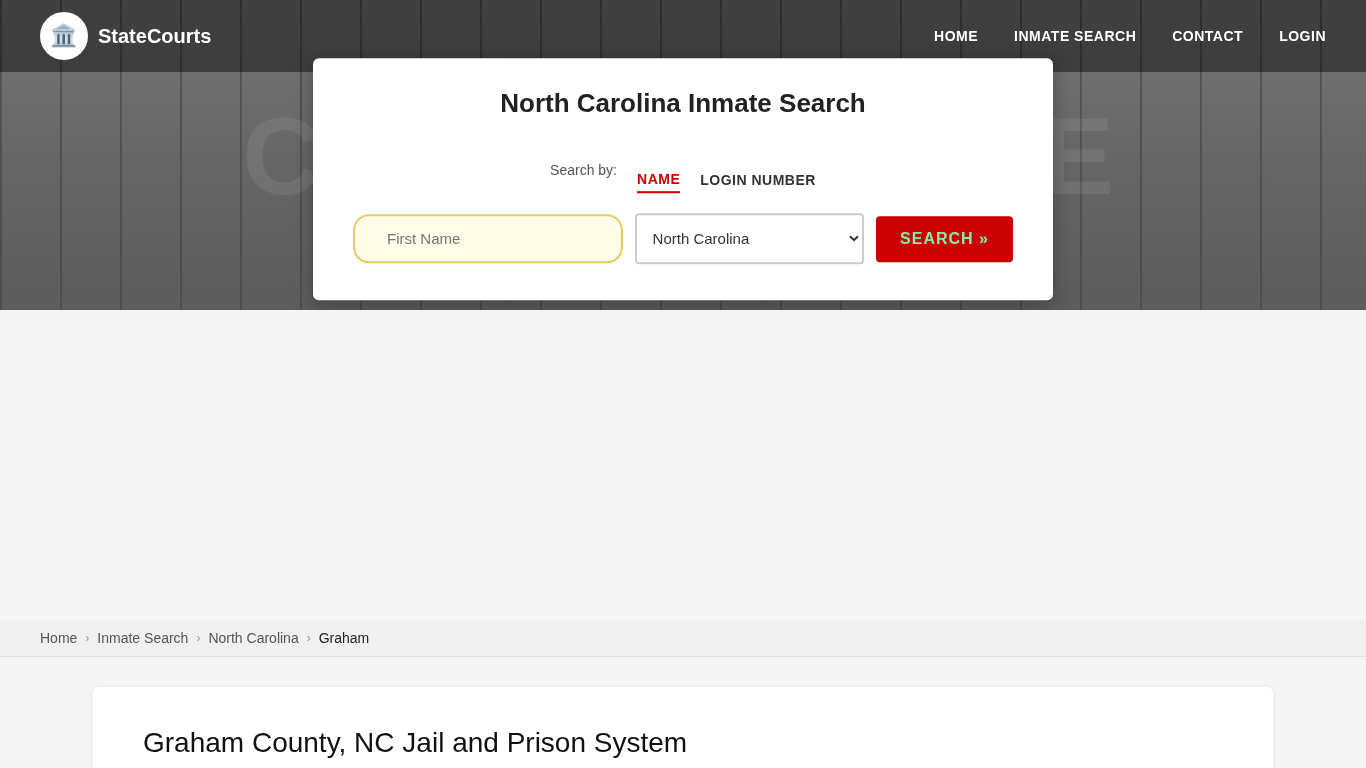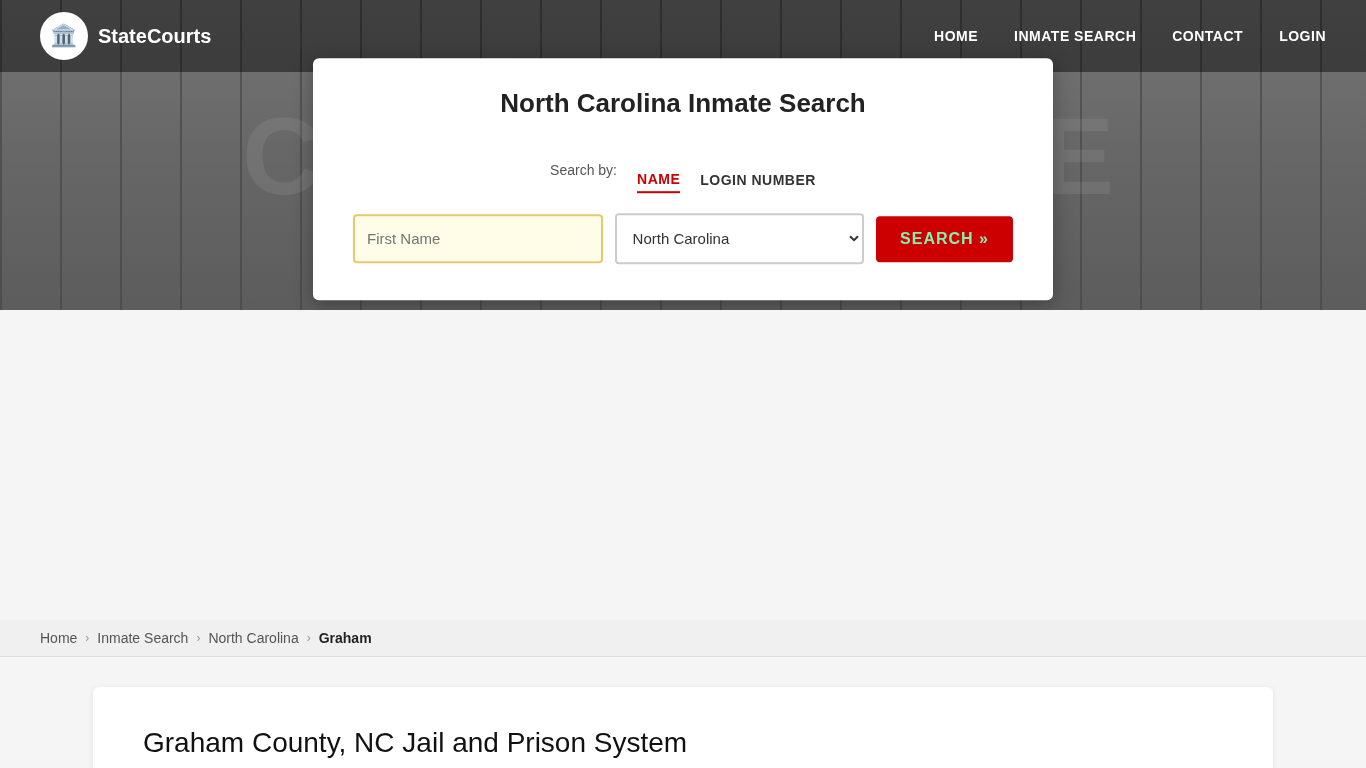--- a/index.html
+++ b/index.html
@@ -125,24 +125,24 @@
       color: #cc0000;
       border-bottom: 2px solid #cc0000;
     }
     .search-inputs {
       display: flex;
       gap: 12px;
       align-items: center;
     }
     .search-input-text {
       flex: 1;
-      padding: 14px 12px;
+      padding: 14px 32px;
       font-size: 15px;
       border: 2px solid #e8c96a;
-      border-radius: 4px;
+      border-radius: 16px;
       background: #fffde8;
       color: #aaa;
       outline: none;
     }
     .search-select {
       flex: 1;
       padding: 14px 12px;
       font-size: 15px;
       border: 2px solid #ccc;
       border-radius: 4px;
@@ -179,21 +179,21 @@
     }
     .breadcrumb-bar a {
       color: #555;
       text-decoration: none;
     }
     .breadcrumb-sep {
       color: #999;
       font-size: 12px;
     }
     .breadcrumb-current {
-      font-weight: bold;
+      font-weight: normal;
       color: #222;
     }
 
     
     .main-content {
       max-width: 1180px;
       margin: 30px auto;
       background: white;
       border-radius: 6px;
       padding: 40px 50px 50px;

